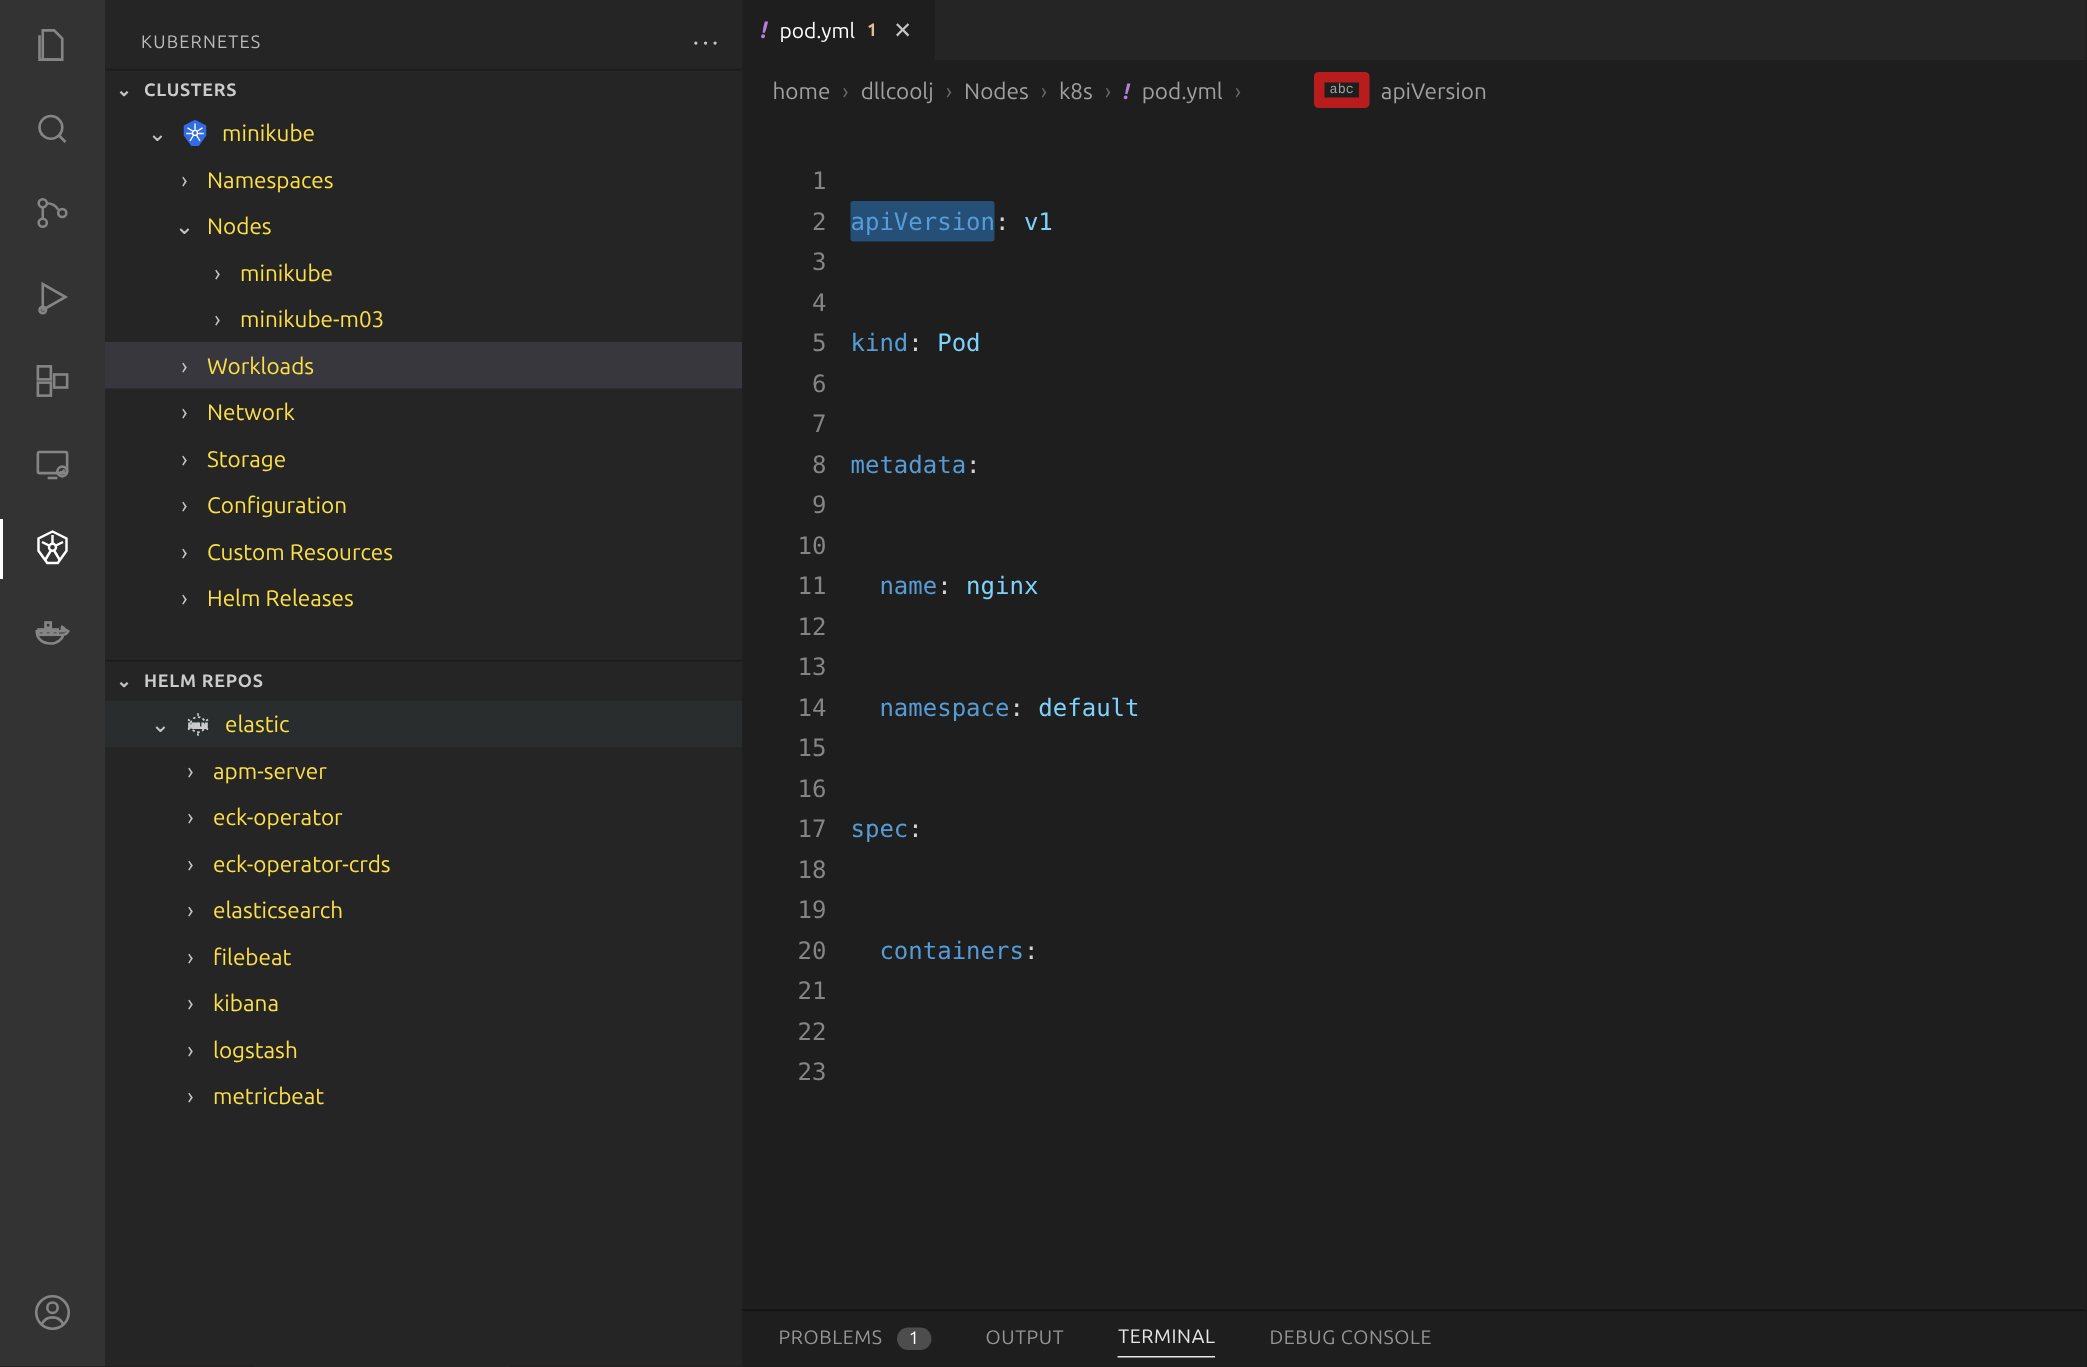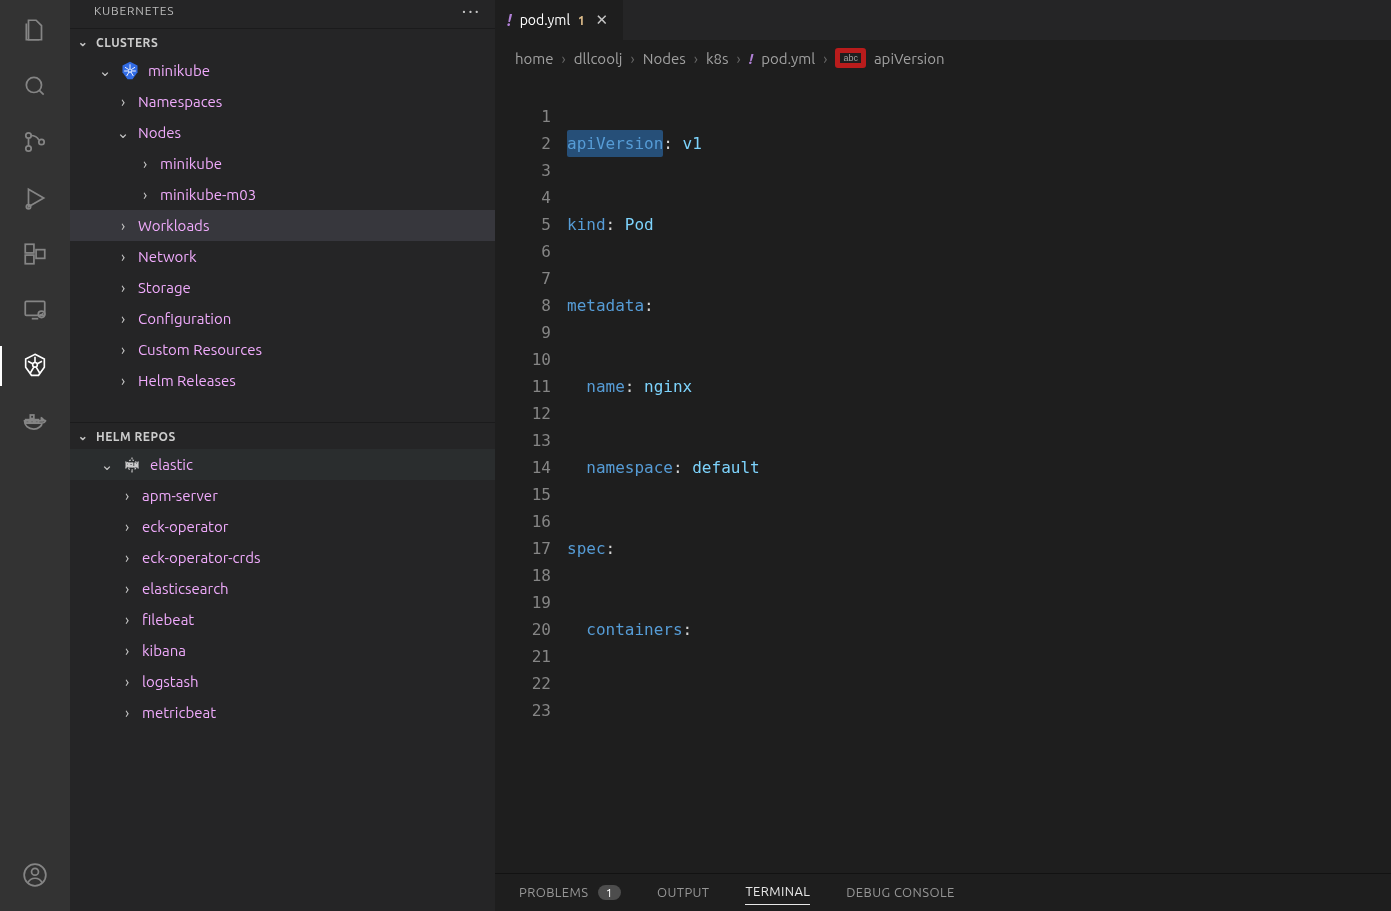--- a/index.html
+++ b/index.html
@@ -19,52 +19,52 @@
   }
   .activitybar .ab-icon.active { color: #ffffff; }
   .activitybar .ab-icon.active::before {
     content:""; position:absolute; left:-17px; top:-2px; width:2px; height:40px; background:#fff;
   }
   .activitybar .spacer { flex:1; }
   .sidebar {
     width: 425px; background: #252526; display:flex; flex-direction:column;
     color:#cccccc; overflow:hidden;
   }
-  .panel-title { display:flex; align-items:center; padding:0 14px 8px 24px;
+  .panel-title { display:flex; align-items:center; padding:18px 14px 8px 24px;
     font-size:12px; letter-spacing:0.8px; color:#bbbbbb; }
   .panel-title .dots { margin-left:auto; color:#c5c5c5; letter-spacing:2px; font-size:18px; }
   .section-header {
     display:flex; align-items:center; gap:6px; padding:6px 6px; font-size:12px;
     font-weight:700; letter-spacing:0.5px; color:#cccccc; cursor:pointer;
     border-top:1px solid #00000040;
   }
   .tree { font-size:15px; }
   .tree-row {
     display:flex; align-items:center; height:31px; padding-left:8px; gap:8px;
     cursor:pointer; color:#cccccc;
   }
   .tree-row.selected { background:#37373d; }
   .tree-row.sub-selected { background:#2a2d2e; }
   .tree-row .indent{ display:inline-block; }
   .chev { width:14px; display:inline-flex; justify-content:center; color:#c5c5c5; }
-  .lbl { color:#f0abfc; }
+  .lbl { color:#fde047; }
   .k8s-icon svg, .helm-icon svg { display:block; }
   .editor { flex:1; display:flex; flex-direction:column; background:#1e1e1e; min-width:0; }
   .tabs { display:flex; align-items:center; background:#252526; height:40px; }
   .tab { display:flex; align-items:center; gap:8px; padding:0 12px; height:100%;
     background:#1e1e1e; color:#ffffff; font-size:14px; }
   .tab .mod { color:#e2c08d; font-size:12px; font-weight:600; }
   .tab-icon { color:#b180d7; font-weight:700; font-style:italic; font-size:16px; }
   .tab-close { color:#c5c5c5; cursor:pointer; width:18px; text-align:center; font-size:15px; }
   .breadcrumb { display:flex; align-items:center; gap:8px; padding:8px 20px;
     color:#a0a0a0; font-size:15px; flex-wrap:wrap; }
   .breadcrumb .sep { color:#666; }
   .breadcrumb .bc-icon { color:#b180d7; font-weight:700; font-style:italic; }
-  .breadcrumb .sym-icon { border:5px solid #b91c1c; border-radius:3px; font-size:9px;
-    padding:0 3px; color:#a0a0a0; font-family:Liberation Sans, sans-serif; }
+  .breadcrumb .sym-icon { border:7px solid #b91c1c; border-radius:3px; font-size:9px;
+    padding:0 3px; color:#a0a0a0; font-family:Liberation Mono, monospace;margin-left:41px; }
   .code-area { display:flex; flex:1; overflow:hidden; font-family:"Menlo","Consolas",monospace;
     font-size:16px; line-height:27px; }
   .gutter { width:72px; text-align:right; color:#858585; padding-right:16px; padding-top:0; }
   .gutter .ln { height:27px; }
   .code { flex:1; white-space:pre; color:#d4d4d4; }
   .code .row { height:27px; display:flex; align-items:center; }
   .hint { color:#6b6b6b; font-size:14px; padding-left:10px; }
   .k { color:#569cd6; } .s { color:#7dd3fc;text-align:center; } .p { color:#d4d4d4; }
   .hl { background:#264f78; border-radius:2px; padding:0 0; }
   .panel { border-top:1px solid #00000060; background:#1e1e1e; }

